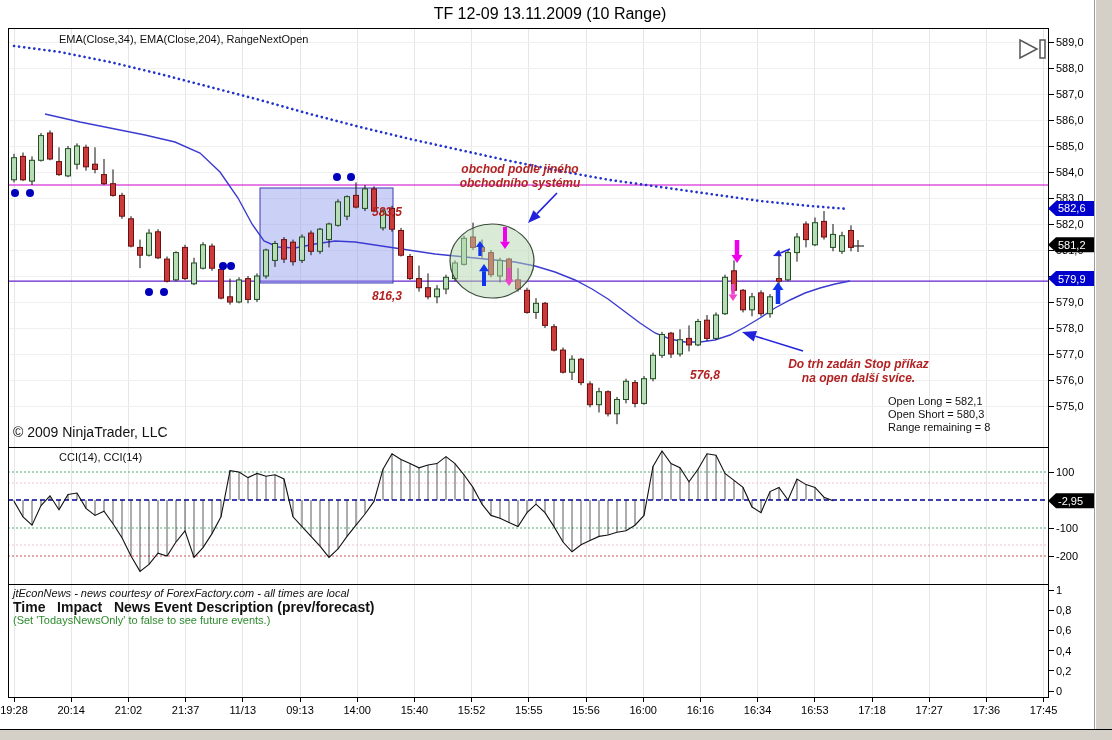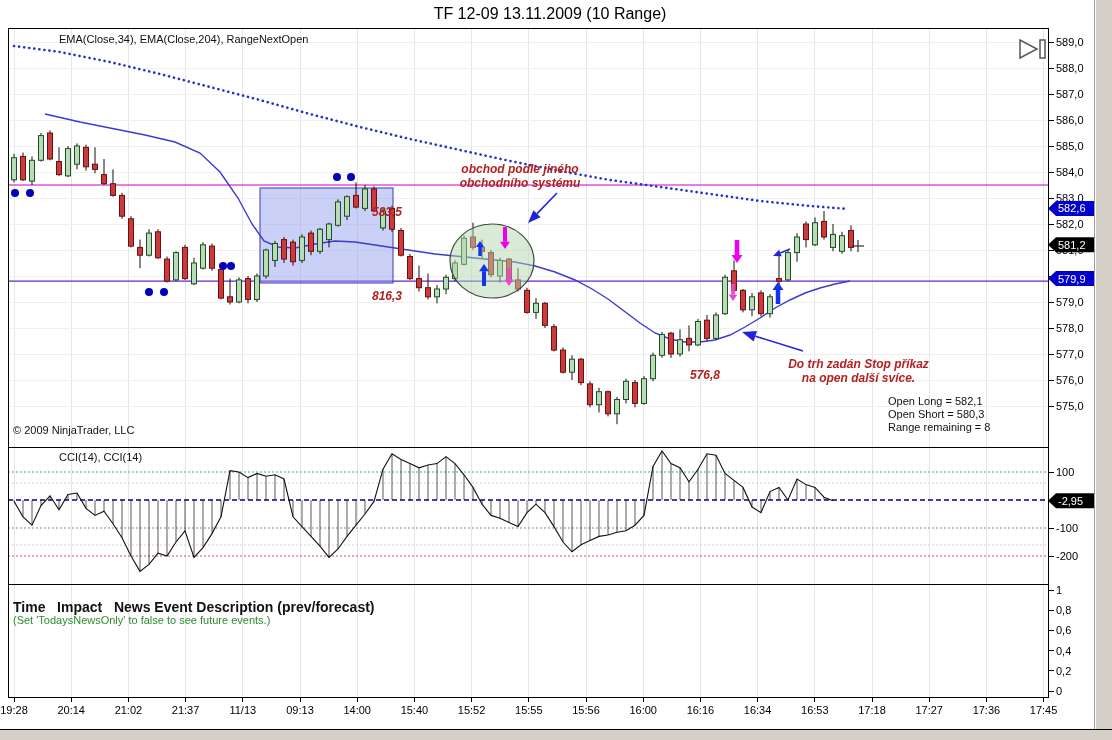--- a/index.html
+++ b/index.html
@@ -2,21 +2,21 @@
 <html><head>
 <meta charset="utf-8">
 <style>
   html,body{margin:0;padding:0;background:#fff;}
   #win{position:relative;width:1112px;height:740px;background:#fff;overflow:hidden;
        font-family:"Liberation Sans",sans-serif;}
   #chart-svg{position:absolute;left:0;top:0;}
   .ovl{position:absolute;white-space:nowrap;}
   .title{left:0;top:5px;width:1100px;text-align:center;font-size:16px;color:#000000;}
   .indlbl{font-size:11px;color:#111;padding-left:46px;}
-  .copyright{font-size:11px;color:#111;text-align:right;}
+  .copyright{font-size:14px;color:#111;text-align:right;}
   .infoline{font-size:11px;color:#111;line-height:13px;}
   .news-provider{font-style:italic;font-size:11px;color:#111;}
   .news-header{font-weight:bold;font-size:14px;color:#111;white-space:pre;}
   .news-hint{font-size:11px;color:#2e8b2e;}
   .ann{font-size:12px;font-style:italic;font-weight:bold;color:#b22222;}
   .ann-c{text-align:center;}
 </style>
 </head>
 <body>
 
@@ -532,15 +532,16 @@
   <div class="ovl ann" style="left:372px;top:165px;margin-top:40px;">583,5</div>
   <div class="ovl ann" style="left:372px;top:289px;">816,3</div>
   <div class="ovl ann" style="left:690px;top:368px;">576,8</div>
   <div class="ovl ann ann-c" style="left:440px;top:162px;width:160px;">obchod podle jiného</div>
   <div class="ovl ann ann-c" style="left:440px;top:176px;width:160px;">obchodního systému</div>
   <div class="ovl ann ann-c" style="left:786px;top:357px;width:145px;">Do trh zadán Stop příkaz</div>
   <div class="ovl ann ann-c" style="left:786px;top:371px;width:145px;">na open další svíce.</div>
 
   <div class="ovl indlbl" style="left:13px;top:451px;">CCI(14), CCI(14)</div>
 
+  <div class="ovl news-provider" style="left:13px;top:587px;">jtEconNews - news courtesy of ForexFactory.com - all times are local</div>
   <div class="ovl news-header" style="left:13px;top:599px;">Time   Impact   News Event Description (prev/forecast)</div>
   <div class="ovl news-hint" style="left:13px;top:614px;">(Set 'TodaysNewsOnly' to false to see future events.)</div>
 </div>
 
 </body></html>

